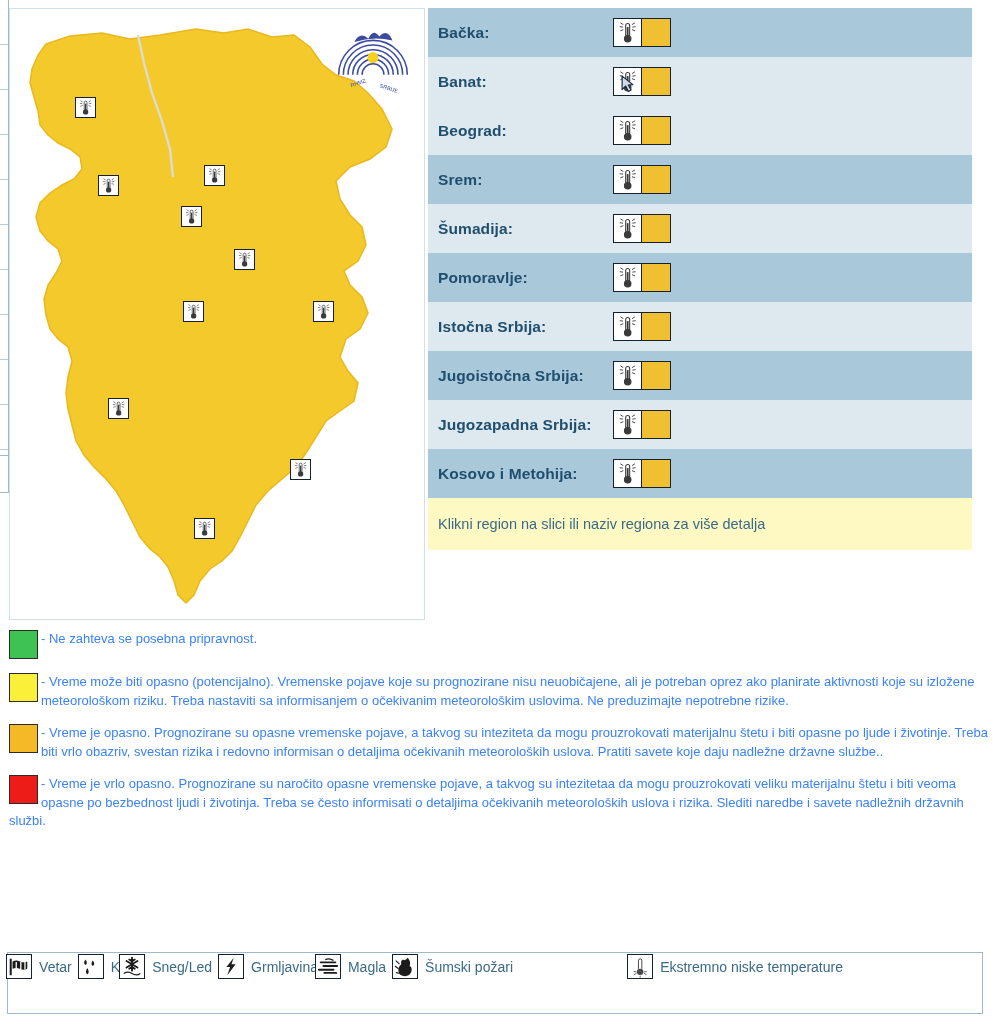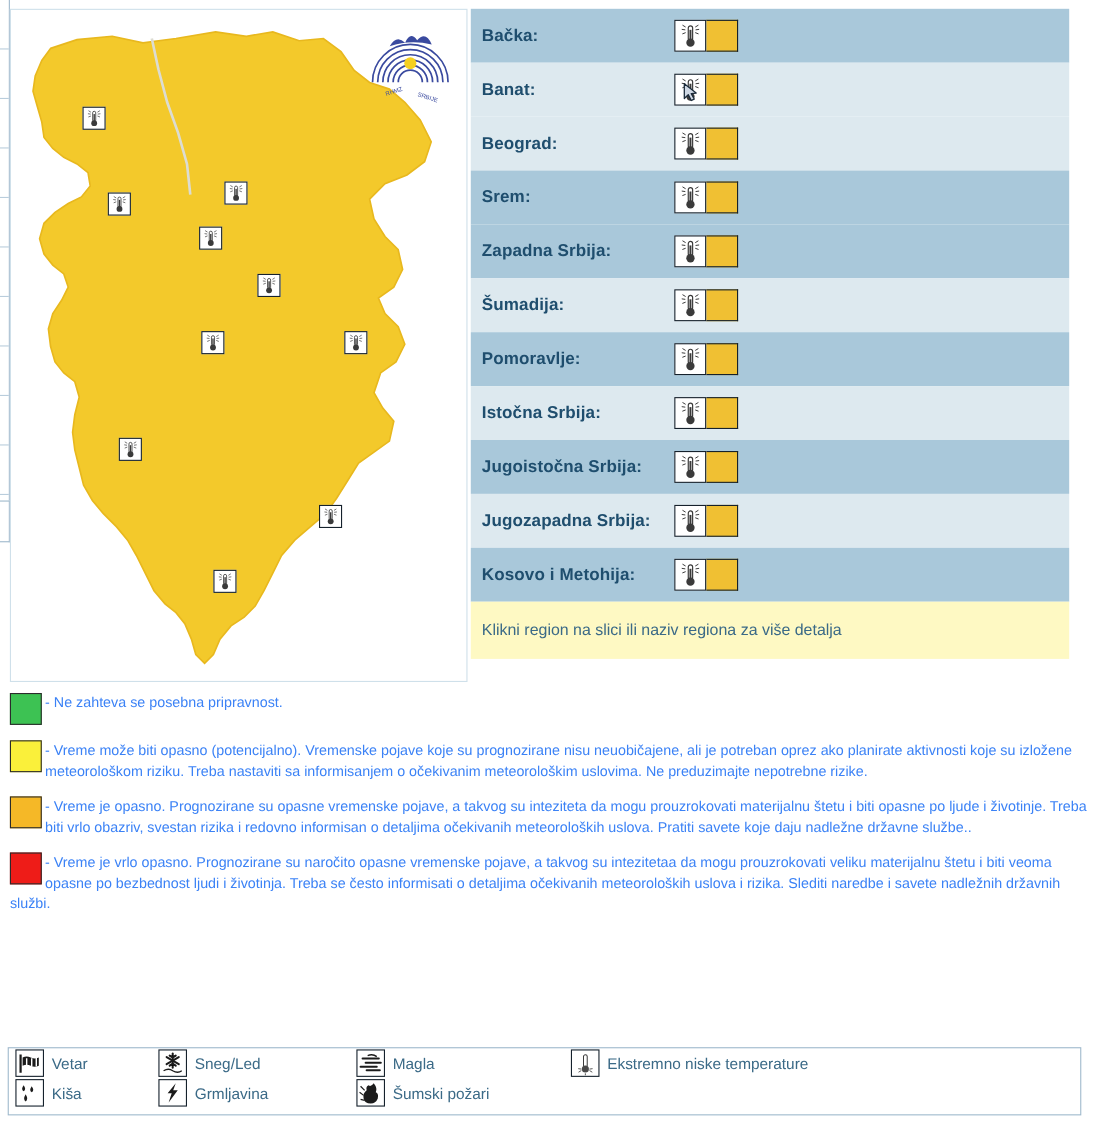--- a/index.html
+++ b/index.html
@@ -76,21 +76,21 @@
     font-size:13px;color:#3b82f6;line-height:18.5px;
     text-align:left;
   }
 
   
   #phen{
     position:absolute;left:7px;top:952px;width:976px;height:62px;
     border:1px solid #9fb9cc;box-sizing:border-box;background:#ffffff;
     display:flex;align-items:center;
   }
-  .pcol{display:flex;flex-direction:column;justify-content:flex-start;height:100%;}
+  .pcol{display:flex;flex-direction:row;justify-content:flex-end;height:100%;}
   .pitem{display:flex;align-items:center;height:27px;margin:0 0 0 6px;}
   .picon{
     width:26px;height:25px;border:1.4px solid #15212c;background:#fff;
     box-sizing:border-box;flex:none;margin-right:7px;position:relative;
   }
   .plabel{font-size:14px;color:#3b6a87;white-space:nowrap;}
   .c1{width:130px;} .c2{width:180px;} .c3{width:195px;} .c4{width:330px;}
 </style>
 </head>
 <body>
@@ -352,39 +352,20 @@
                 <path d="M9.6,9 L6.8,8.6"></path>
                 <path d="M10,12 L7.4,13"></path>
                 <path d="M20.4,6 L22.9,4.5"></path>
                 <path d="M20.8,9 L23.6,8.6"></path>
                 <path d="M20.4,12 L23,13"></path>
               </g>
             </svg></div>
           <div class="swatch" style="background: rgb(240, 192, 51);"></div>
         </div>
       </div>
-      <div class="reg-row dark">
-        <div class="reg-name">Zapadna Srbija:</div>
-        <div class="reg-icons">
-          <div class="ico-box"><svg viewBox="0 0 30 30" width="100%" height="100%">
-              <rect x="13" y="5" width="4.4" height="15" rx="2.2" fill="#fff" stroke="#3a3a3a" stroke-width="1.2"></rect>
-              <rect x="14.2" y="9" width="2" height="11" fill="#3a3a3a"></rect>
-              <circle cx="15.2" cy="22" r="4.2" fill="#3a3a3a"></circle>
-              <g stroke="#3a3a3a" stroke-width="1" stroke-linecap="round">
-                <path d="M10,6 L7.5,4.5"></path>
-                <path d="M9.6,9 L6.8,8.6"></path>
-                <path d="M10,12 L7.4,13"></path>
-                <path d="M20.4,6 L22.9,4.5"></path>
-                <path d="M20.8,9 L23.6,8.6"></path>
-                <path d="M20.4,12 L23,13"></path>
-              </g>
-            </svg></div>
-          <div class="swatch" style="background: rgb(240, 192, 51);"></div>
-        </div>
-      </div>
       <div class="reg-row light">
         <div class="reg-name">Šumadija:</div>
         <div class="reg-icons">
           <div class="ico-box"><svg viewBox="0 0 30 30" width="100%" height="100%">
               <rect x="13" y="5" width="4.4" height="15" rx="2.2" fill="#fff" stroke="#3a3a3a" stroke-width="1.2"></rect>
               <rect x="14.2" y="9" width="2" height="11" fill="#3a3a3a"></rect>
               <circle cx="15.2" cy="22" r="4.2" fill="#3a3a3a"></circle>
               <g stroke="#3a3a3a" stroke-width="1" stroke-linecap="round">
                 <path d="M10,6 L7.5,4.5"></path>
                 <path d="M9.6,9 L6.8,8.6"></path>

